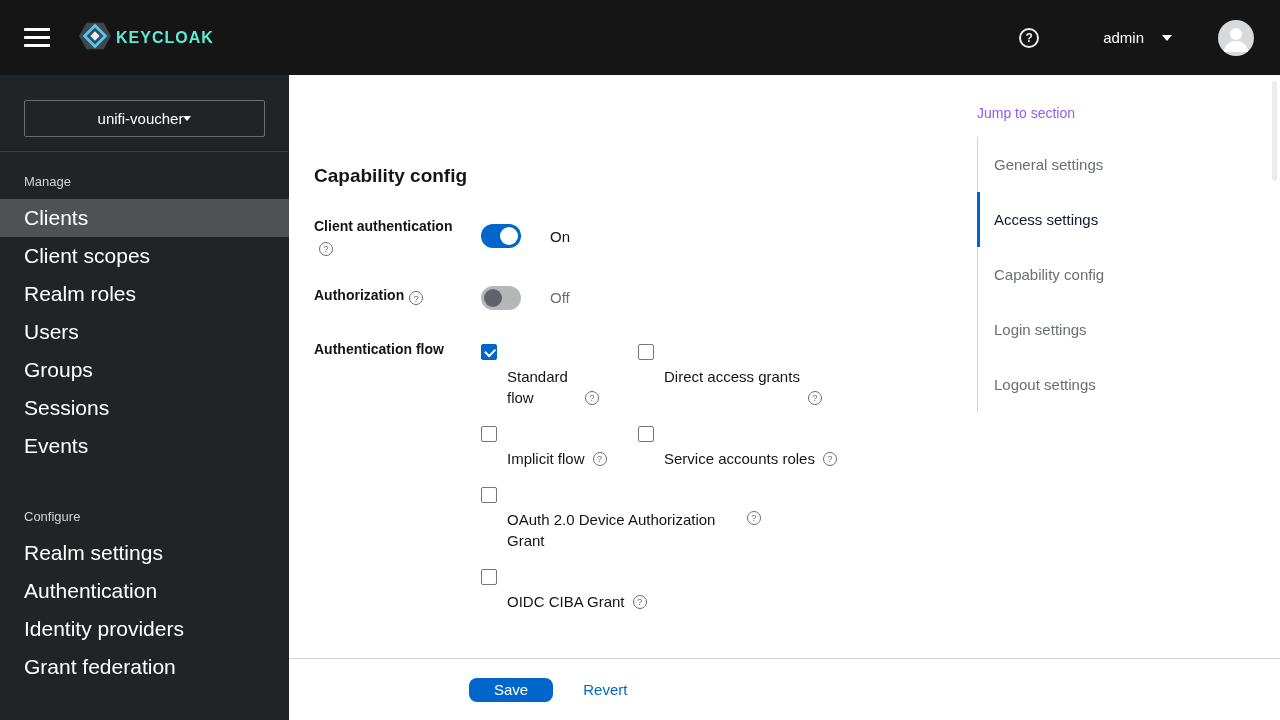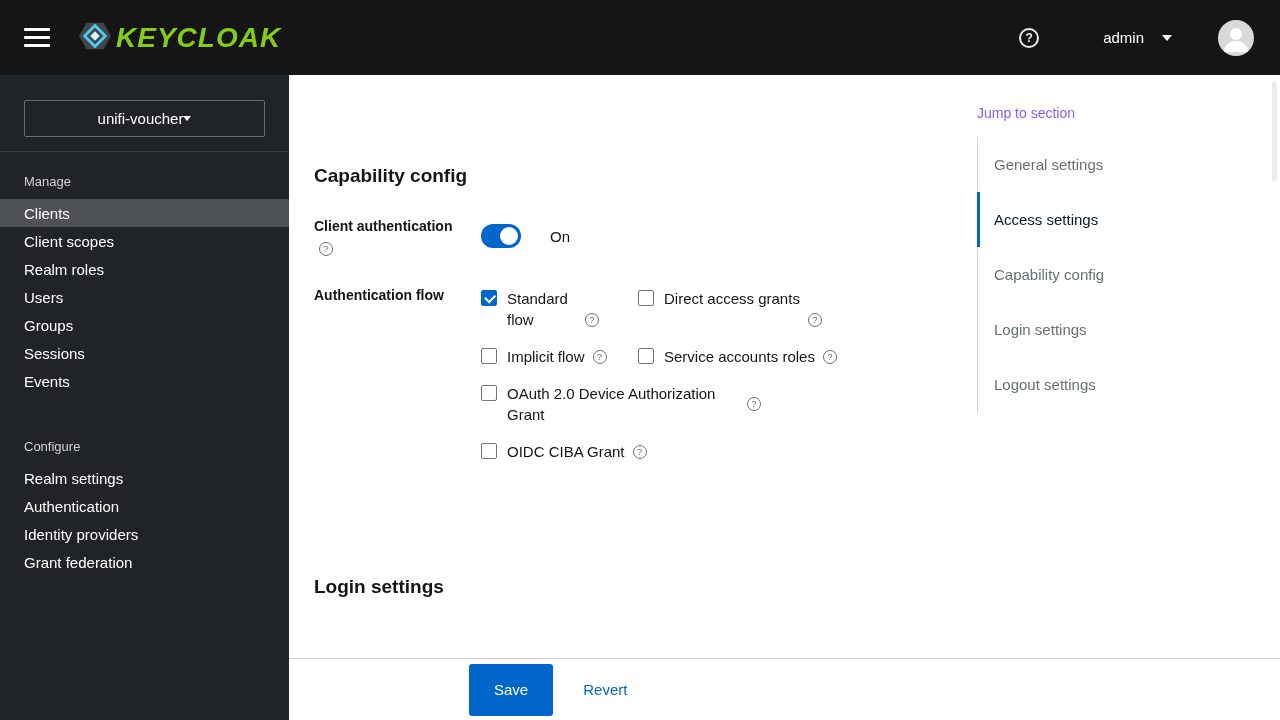--- a/index.html
+++ b/index.html
@@ -11,21 +11,21 @@
 
   
   .masthead {
     position:absolute; top:0; left:0; width:1280px; height:75px;
     background:#151515; display:flex; align-items:center; padding:0 26px 0 24px;
   }
   .hamburger { background:none; border:none; cursor:pointer; width:26px; height:19px;
     display:flex; flex-direction:column; justify-content:space-between; margin-right:28px; }
   .hamburger i { display:block; height:3px; background:#fff; border-radius:1px; }
   .brand { display:flex; align-items:center; gap:4px; cursor:pointer; }
-  .brand-text { color:#84cc16; font-size:28px; font-weight:700; letter-spacing:1px;font-style:italic; }
+  .brand-text { color:#5eead4; font-size:16px; font-weight:700; letter-spacing:1px; }
   .masthead-right { margin-left:auto; display:flex; align-items:center; }
   .help-btn { background:none; border:none; cursor:pointer; margin-right:64px;
     width:20px; height:20px; border:2px solid #ededed; border-radius:50%;
     color:#ededed; font-size:12px; font-weight:700; display:flex; align-items:center; justify-content:center; }
   .help-btn::before { content:"?"; }
   .user-menu { background:none; border:none; cursor:pointer; display:flex; align-items:center;
     gap:18px; margin-right:46px; color:#fff; font-size:15px; font-family:inherit; }
   .caret-down-w { width:0; height:0; border-left:5px solid transparent; border-right:5px solid transparent; border-top:6px solid #fff; }
   .avatar { width:36px; height:36px; border-radius:50%; background:#d8d9da; overflow:hidden;
     display:flex; align-items:center; justify-content:center; cursor:pointer; }
@@ -34,21 +34,21 @@
   .sidebar { position:absolute; top:75px; left:0; width:289px; height:645px; background:#212427; }
   .realm-wrap { padding:25px 24px 14px; border-bottom:1px solid #3c3f42; }
   .realm-select { height:37px; border:1px solid #6a6e73; border-radius:2px; display:flex;
     align-items:center; justify-content:center; padding:0 13px; font-size:15px;
     color:#fff; cursor:pointer; background:transparent; width:100%; font-family:inherit; }
   .caret-down-s { width:0; height:0; border-left:4.5px solid transparent; border-right:4.5px solid transparent; border-top:5px solid #fff; }
   .nav-group-title { padding:22px 24px 10px; font-size:13px; color:#d2d2d2; }
   .nav-group.second .nav-group-title { padding-top:18px; }
   .nav-group.second { margin-top:26px; }
   .nav-list { list-style:none; }
-  .nav-item { display:flex; align-items:center; height:28px; padding:0 24px; font-size:15px; color:#fff; cursor:pointer; }
+  .nav-item { display:flex; align-items:center; height:38px; padding:0 24px; font-size:21px; color:#fff; cursor:pointer; }
   .nav-item.active { background:#4f5255; }
 
   
   .main { position:absolute; top:75px; left:289px; width:991px; height:645px; background:#fff; }
   .content { padding:88px 0 0 25px; width:660px; }
   .section-title { font-size:19px; font-weight:700; color:#151515; line-height:26px; margin-bottom:28px; }
   .form-row { display:flex; margin-bottom:30px; }
   .form-label { flex:0 0 167px; padding-right:24px; font-size:14px; font-weight:700; color:#151515; line-height:19px; }
   .help-icon { display:inline-flex; align-items:center; justify-content:center;
     width:14px; height:14px; border:1px solid #6a6e73; border-radius:50%;
@@ -65,32 +65,32 @@
   .switch-state { font-size:15px; color:#151515; }
   .switch-state.dim { color:#6a6e73; }
 
   .cb-grid { display:grid; grid-template-columns:157px 1fr; row-gap:16px; width:372px; padding-top:2px; }
   .cb-span2 { grid-column:1 / -1; }
   .cb-item { display:flex; align-items:flex-start; cursor:pointer; }
   .cb-box { flex:0 0 16px; width:16px; height:16px; border:1px solid #72767b; border-radius:2px; background:#fff; margin-top:2px; position:relative; }
   .cb-item.checked .cb-box { background:#0066cc; border-color:#0066cc; }
   .cb-item.checked .cb-box::after { content:""; position:absolute; left:3px; top:3px; width:8px; height:4.5px;
     border-left:2px solid #fff; border-bottom:2px solid #fff; transform:rotate(-45deg); }
-  .cb-label { font-size:15px; color:#151515; line-height:21px; margin-left:10px; }
+  .cb-label { font-size:15px; color:#151515; line-height:21px; margin-left:10px;margin-top:24px; }
   .cb-label.narrow { display:inline-block; max-width:70px; }
   .cb-label.wide { display:inline-block; max-width:232px; }
   .cb-item .help-icon { align-self:flex-end; margin-bottom:3px; margin-left:8px; }
   .cb-item.mid .help-icon { align-self:center; margin-bottom:0; }
   .login-title { margin-top:112px; margin-bottom:0; }
 
   
   .footer { position:absolute; left:0; bottom:0; width:991px; height:62px; background:#fff;
     border-top:1px solid #d2d2d2; display:flex; align-items:center; padding-left:180px; gap:30px; }
-  .btn-save { height:52px; padding:0 25px; background:#0066cc; color:#fff; border:none;
-    border-radius:3px; font-size:15px; cursor:pointer; font-family:inherit; }
+  .btn-save { height:24px; padding:0 25px; background:#0066cc; color:#fff; border:none;
+    border-radius:8px; font-size:15px; cursor:pointer; font-family:inherit; }
   .btn-revert { background:none; border:none; color:#0066cc; font-size:15px; cursor:pointer; padding:0; font-family:inherit; }
 
   
   .jump { position:absolute; left:688px; top:30px; width:242px; }
   .jump-title { font-size:14px; color:#8b5cf6; margin-bottom:16px; }
   .jump-list { border-left:1px solid #d2d2d2; list-style:none; }
   .jump-item { position:relative; padding:18px 8px 18px 16px; font-size:15px; color:#6a6e73; line-height:19px; cursor:pointer; }
   .jump-item.active { color:#0f172a; }
   .jump-item.active::before { content:""; position:absolute; left:-1px; top:0; bottom:0; width:3px; background:#0066cc; }
 
@@ -172,20 +172,29 @@
       <div class="form-row">
         <div class="form-label">
           <span>Client authentication</span><span class="help-icon"></span>
         </div>
         <div class="form-control">
           <button class="switch on"></button>
           <span class="switch-state">On</span>
         </div>
       </div>
 
+      <div class="form-row">
+        <div class="form-label">
+          <span>Authorization</span><span class="help-icon"></span>
+        </div>
+        <div class="form-control">
+          <button class="switch off"></button>
+          <span class="switch-state dim">Off</span>
+        </div>
+      </div>
 
       <div class="form-row">
         <div class="form-label">
           <span>Authentication flow</span>
         </div>
         <div class="form-control top">
           <div class="cb-grid">
 
             <label class="cb-item checked">
               <span class="cb-box"></span>

